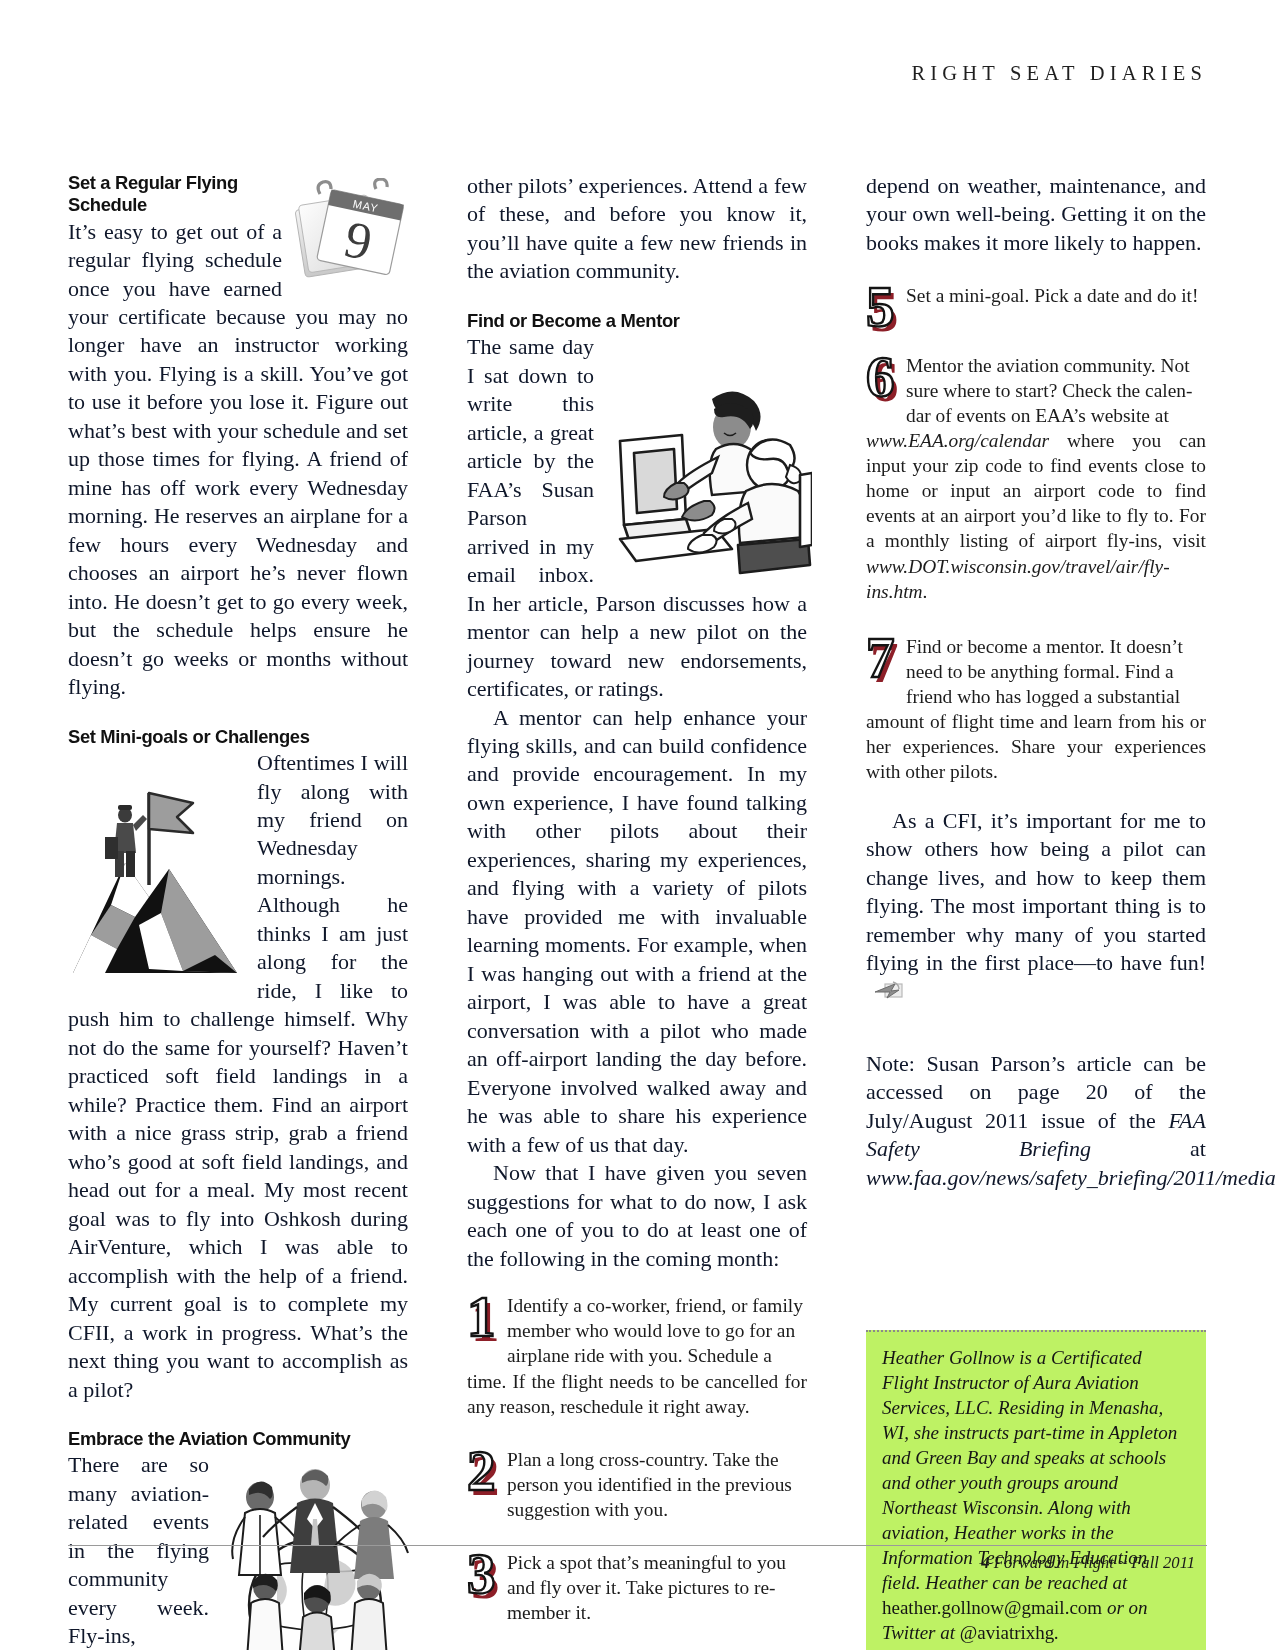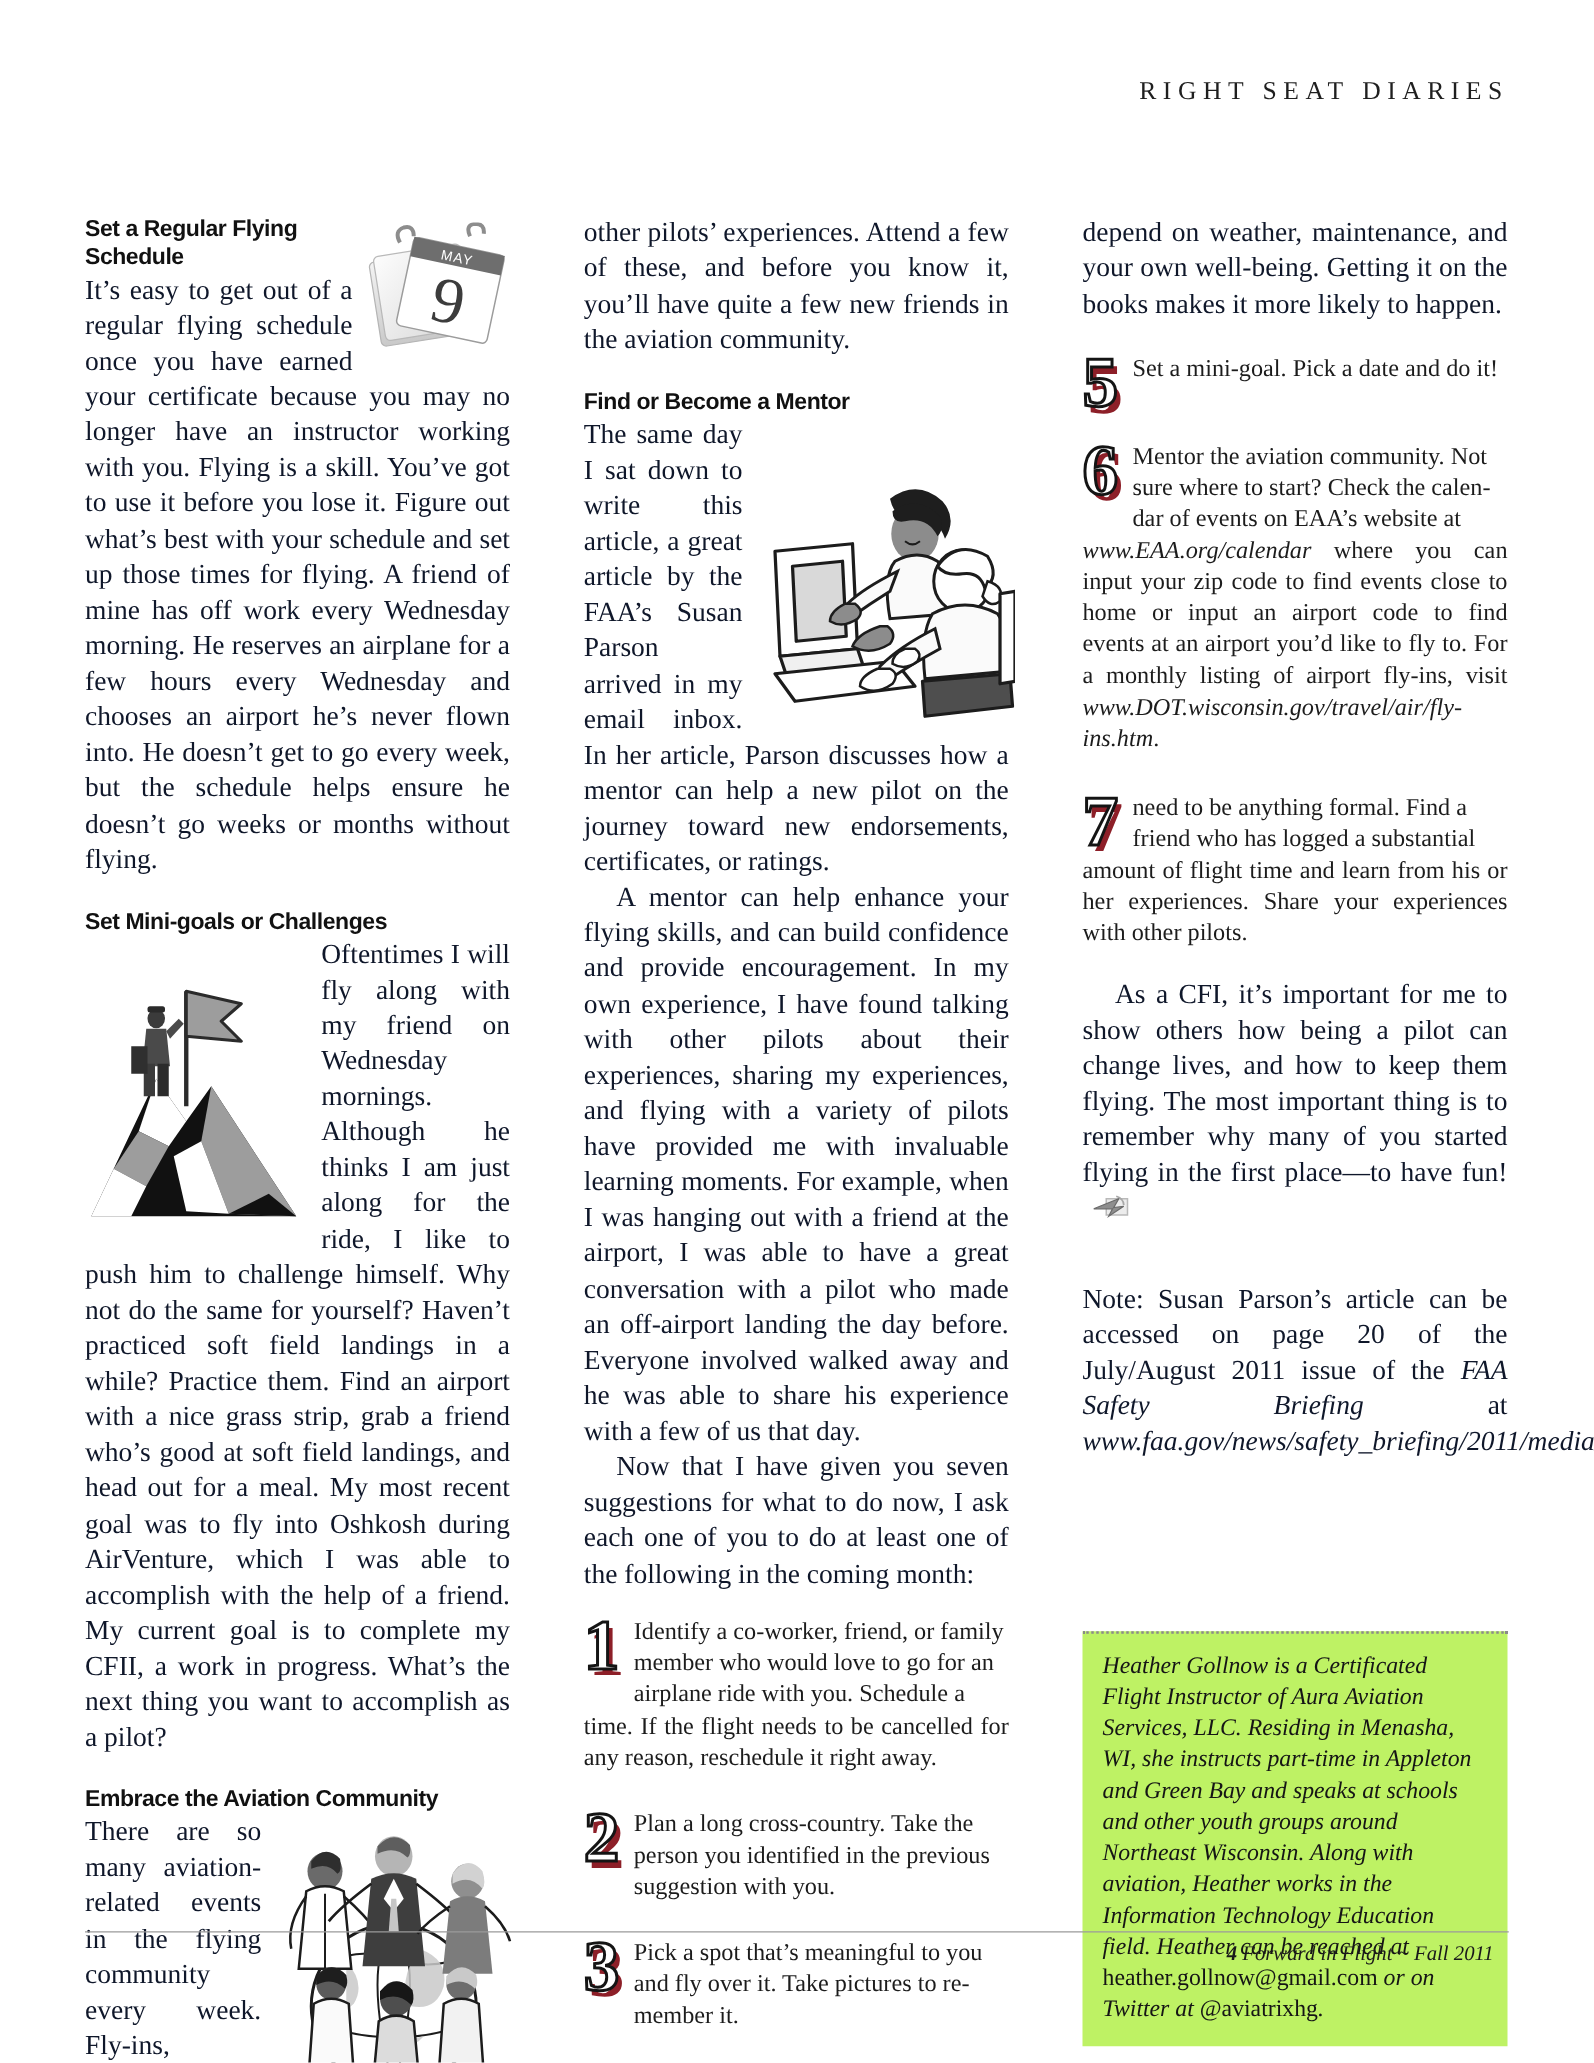--- a/index.html
+++ b/index.html
@@ -378,20 +378,21 @@
         <span class="hang">Mentor the aviation community. Not</span>
         <span class="hang">sure where to start? Check the calen-</span>
         <span class="hang">dar of events on EAA’s website at</span>
         <span><i>www.EAA.org/calendar</i><span> where you can input your zip code to find events close to home or input an airport code to find events at an airport you’d like to fly to. For a monthly listing of airport fly-ins, visit </span><i>www.DOT.wisconsin.gov/travel/air/fly-ins.htm</i><span>.</span></span>
       </div>
     </div>
 
     <div class="numitem" style="margin-top:30px;">
       <span class="num">7</span>
       <div class="numtext">
+        <span class="hang">Find or become a mentor. It doesn’t</span>
         <span class="hang">need to be anything formal. Find a</span>
         <span class="hang">friend who has logged a substantial</span>
         <span>amount of flight time and learn from his or her experiences. Share your experiences with other pilots.</span>
       </div>
     </div>
 
     <p class="body indent" style="margin-top:22px;"><span>As a CFI, it’s important for me to show others how being a pilot can change lives, and how to keep them flying. The most important thing is to remember why many of you started flying in the first place—to have fun!</span><span style="display:inline-block;vertical-align:-4px;margin-left:7px;">
       <svg width="32" height="24" viewBox="0 0 32 24" aria-hidden="true">
         <rect x="12" y="6" width="17" height="13" fill="#ececec" stroke="#b9b9b9" stroke-width="1.2"></rect>
         <path d="M2 14 L22 6 L18 13 L26 12 L14 20 L17 14 Z" fill="#8e8e8e" stroke="#6b6b6b" stroke-width="1"></path>

